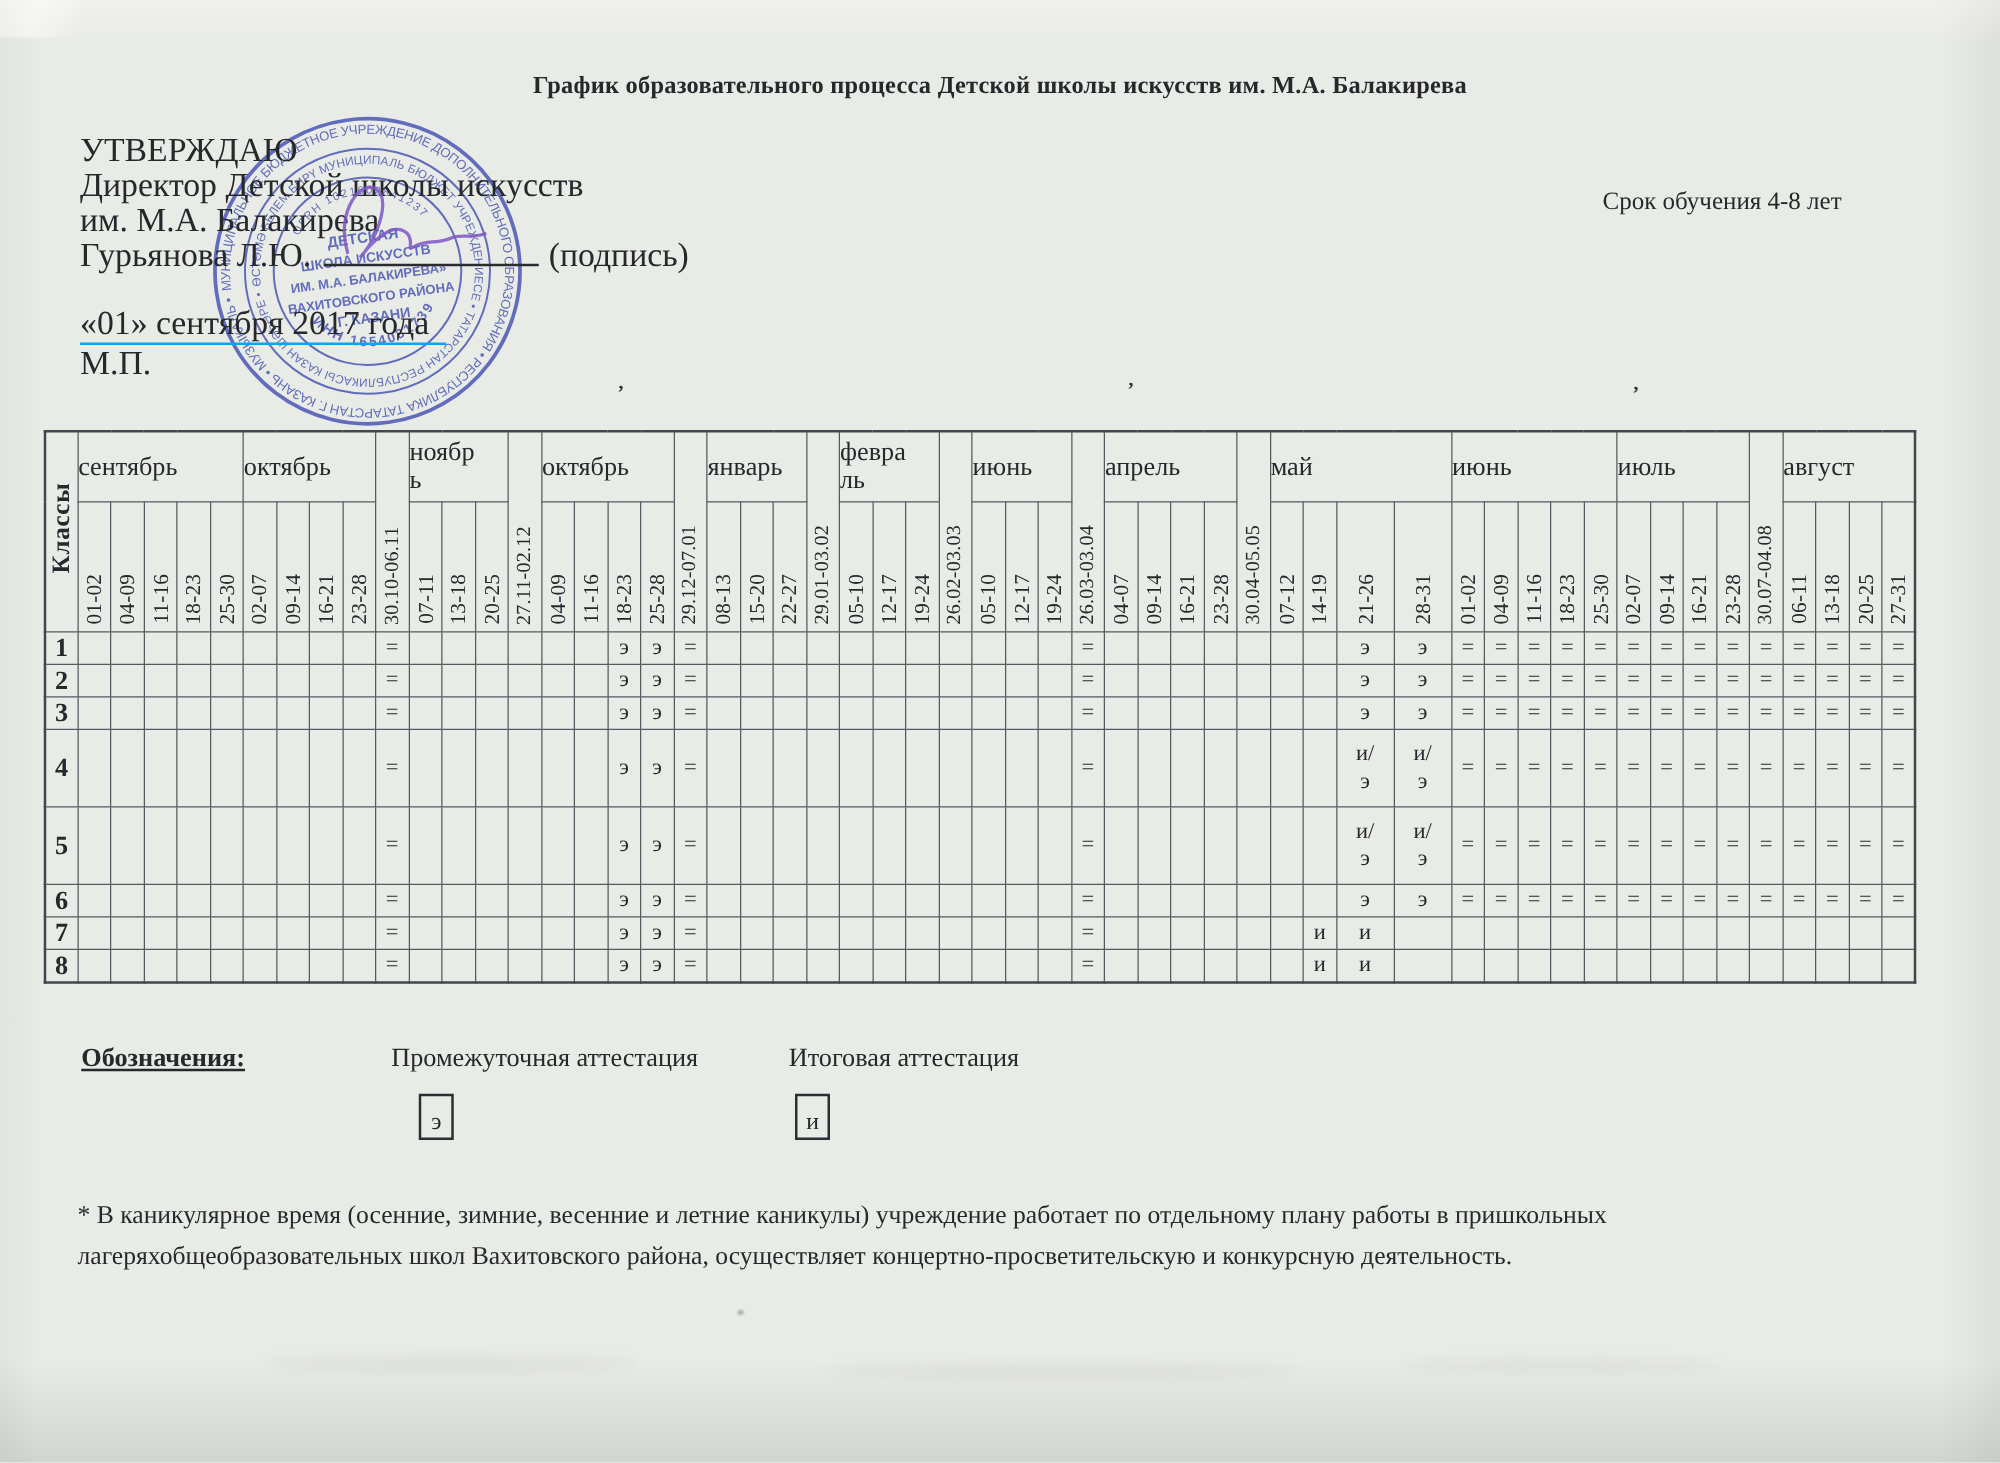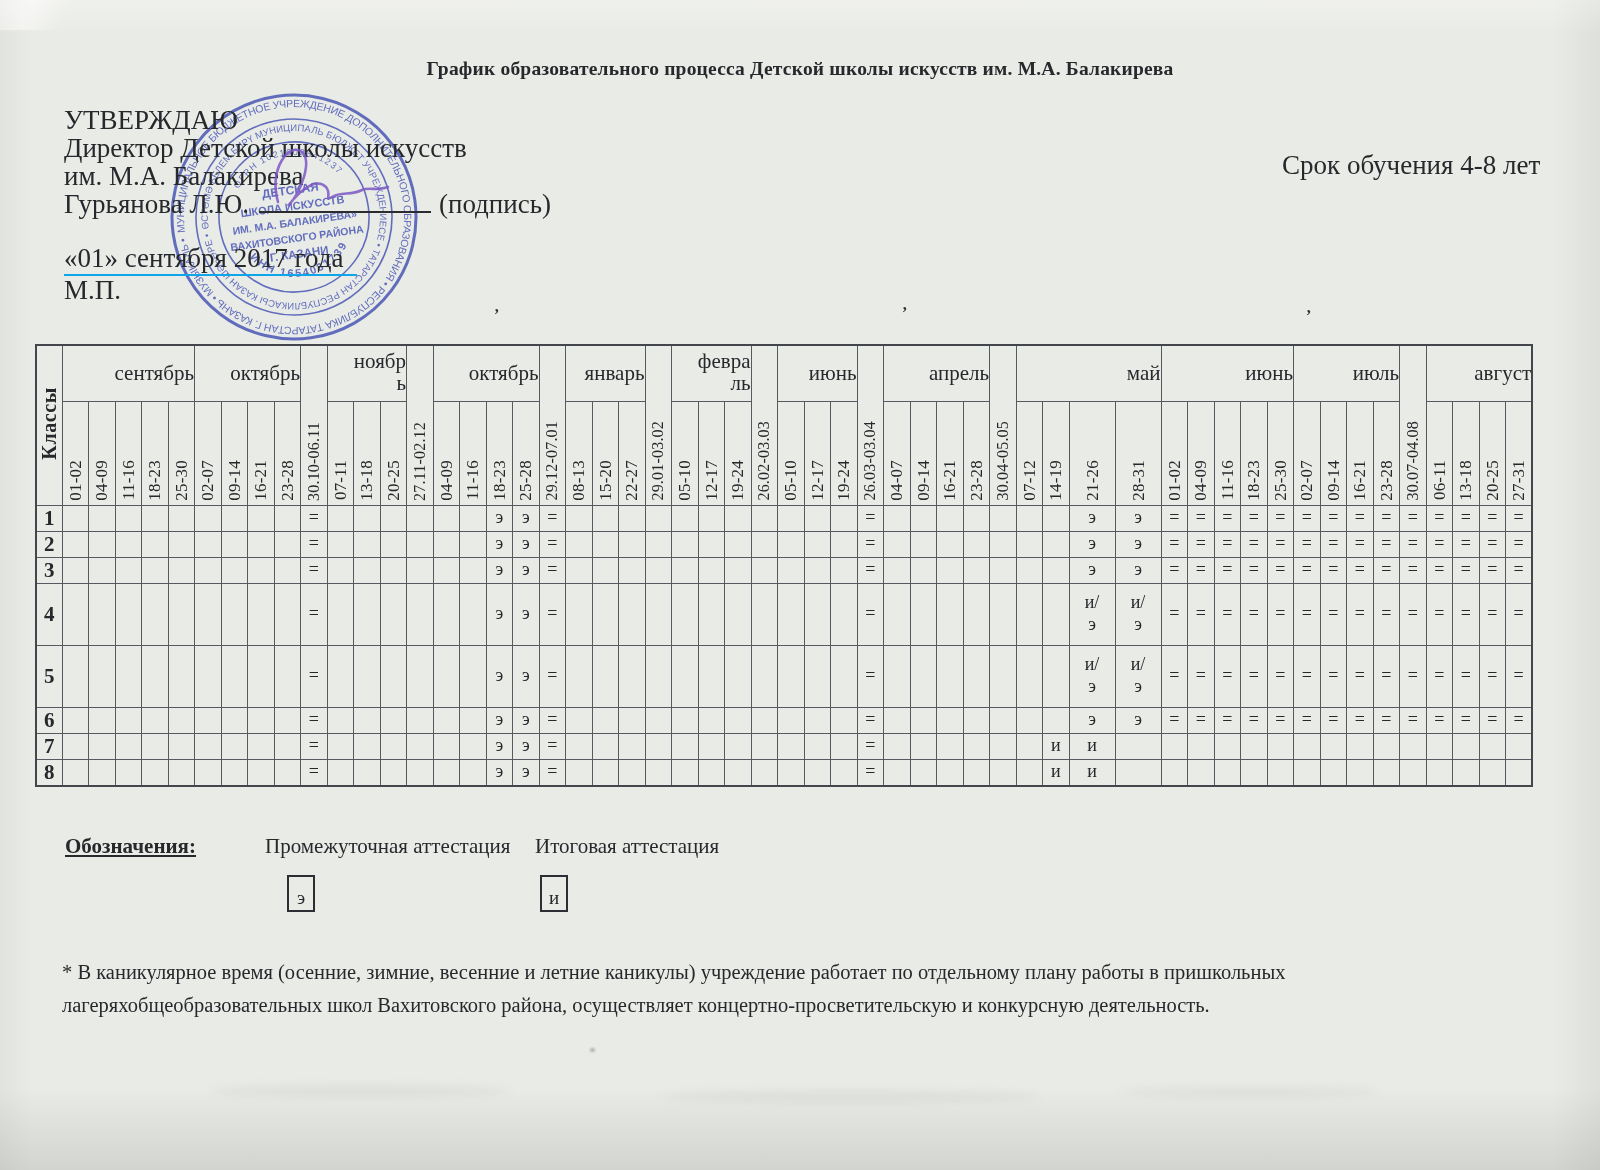--- a/index.html
+++ b/index.html
@@ -17,47 +17,47 @@
   }
   .corner-wedge{position:absolute;top:0;left:0;width:110px;height:30px;
     background:linear-gradient(115deg,#f5f6f3 25%,rgba(245,246,243,0) 60%);}
   .page-title{position:absolute;top:58px;left:0;width:100%;text-align:center;
     font-weight:bold;font-size:19.5px;letter-spacing:.2px;}
   .approval{position:absolute;left:64px;top:106px;font-size:27px;line-height:28px;z-index:3;}
   .approval .row-sign{display:flex;align-items:baseline;}
   .sig-line{display:inline-block;width:172px;border-bottom:2px solid #2a2c30;height:18px;margin:0 8px 0 10px;}
   .date-line{margin-top:26px;display:inline-block;border-bottom:2px solid #0ea5e9;padding:0 14px 2px 0;text-align:right;}
   .mp{}
-  .duration{position:absolute;left:1282px;top:150px;font-size:27px;z-index:3;}
+  .duration{position:absolute;left:1282px;top:150px;font-size:20px;z-index:3;}
   .stamp{position:absolute;left:158px;top:86px;z-index:2;opacity:.82;}
   .stamp text{fill:#4452b4;font-family:"Liberation Sans",sans-serif;}
   .signature{position:absolute;left:248px;top:138px;z-index:4;opacity:.85;}
 
   .table-wrap{position:absolute;left:35px;top:344px;z-index:3;}
   table.sched{border-collapse:collapse;table-layout:fixed;width:1496px;
     border:2px solid #43464c;background:transparent;}
   table.sched th,table.sched td{border:1px solid #565a60;padding:0;}
   .rot{display:inline-block;writing-mode:vertical-rl;transform:rotate(180deg);
     white-space:nowrap;line-height:1;}
   th.corner{vertical-align:middle;text-align:center;}
   th.corner .rot{font-weight:bold;font-size:20px;letter-spacing:.6px;}
   tr.h-month{height:56px;}
-  th.month{font-weight:normal;font-size:21px;text-align:right;vertical-align:middle;}
+  th.month{font-weight:normal;font-size:21px;text-align:left;vertical-align:middle;}
   th.month.wrapm span{display:inline-block;max-width:56px;word-break:break-all;line-height:1.05;}
   tr.h-week{height:104px;}
   th.week{font-weight:normal;vertical-align:bottom;text-align:center;padding-bottom:4px;}
   th.week .rot{font-size:17px;letter-spacing:.2px;}
   th.holiday{font-weight:normal;vertical-align:bottom;text-align:center;padding-bottom:5px;}
   th.holiday .rot{font-size:16px;letter-spacing:.2px;}
   tbody tr{height:24px;}
   tbody tr.tall{height:62px;}
   tbody th.rowlab{font-size:21px;font-weight:bold;text-align:center;}
   tbody td{text-align:center;font-size:18px;line-height:1.2;vertical-align:middle;}
 
-  .legend{position:absolute;left:65px;top:834px;width:1480px;display:flex;z-index:3;}
+  .legend{position:absolute;left:65px;top:834px;width:1480px;display:flex;z-index:3;gap:48px;}
   .legend-heading{width:200px;font-weight:bold;font-size:21px;text-decoration:underline;}
   .legend-item{font-size:21px;}
   .legend-item .lbox{width:24px;height:32px;border:2px solid #2c2e33;margin-top:16px;
     display:flex;align-items:flex-end;justify-content:center;font-size:19px;padding-bottom:1px;}
   .legend-item:nth-child(2){width:270px;} .legend-item:nth-child(2) .lbox{margin-left:22px;}
   .legend-item:nth-child(3){width:340px;} .legend-item:nth-child(3) .lbox{margin-left:5px;}
   .legend-item:nth-child(4){width:270px;text-decoration:underline;} .legend-item:nth-child(4) .lbox{margin-left:4px;}
   .legend-item:nth-child(5) .lbox{margin-left:2px;}
 
   .footnote{position:absolute;left:62px;top:956px;width:1440px;font-size:20.5px;line-height:33px;z-index:3;}

